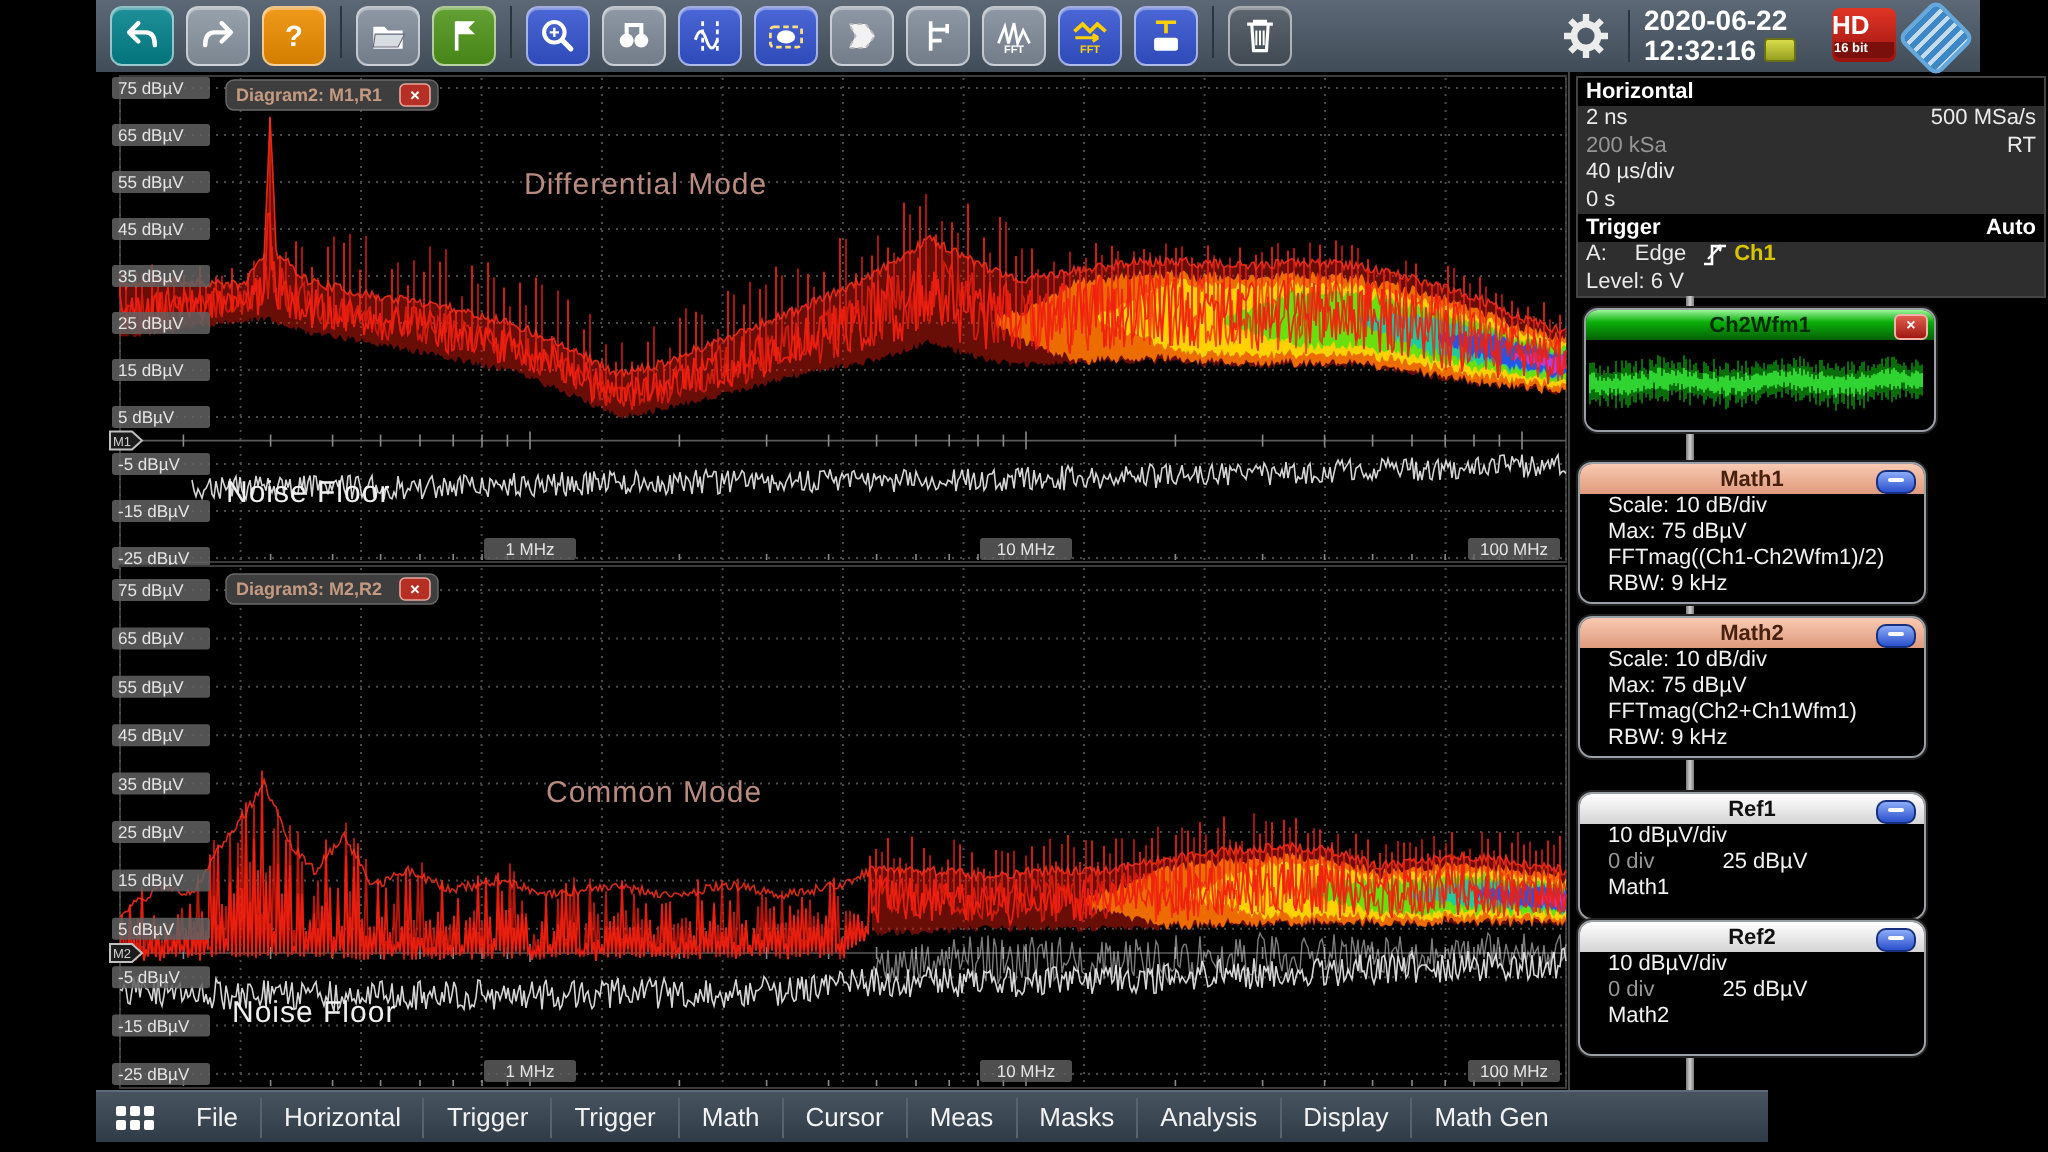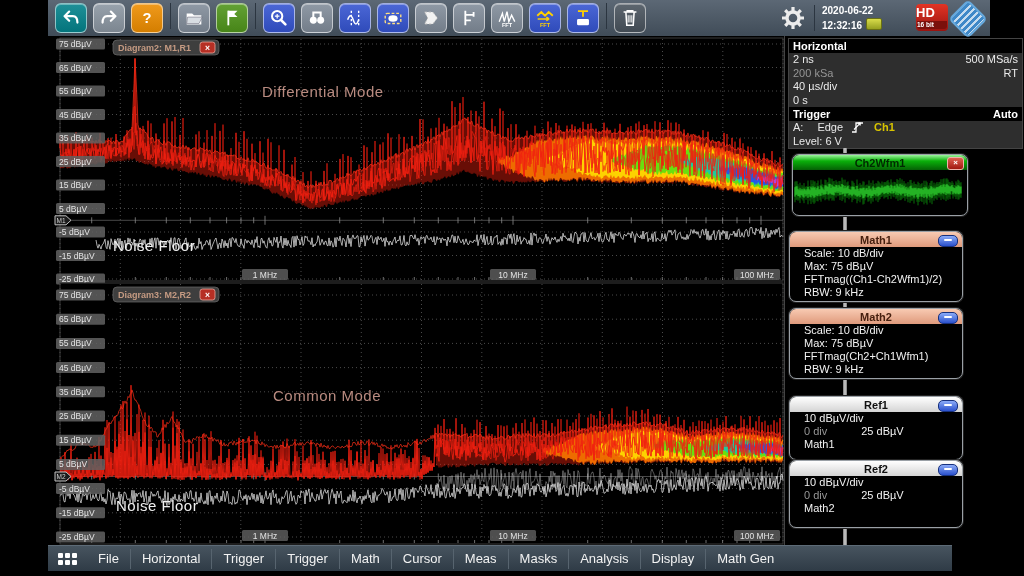--- a/index.html
+++ b/index.html
@@ -9,21 +9,21 @@
   #toolbar{position:absolute;left:48px;top:0;width:942px;height:36px;
            background:linear-gradient(#5c6875,#404c58);display:flex;align-items:center;
            padding-left:7px;box-sizing:border-box}
   .tbtn{width:30px;height:28px;border-radius:6px;border:1px solid rgba(255,255,255,.55);
         margin-right:6px;box-shadow:inset 0 1px 0 rgba(255,255,255,.35);
         display:flex;align-items:center;justify-content:center;flex:none;cursor:pointer}
   .tbtn svg{width:22px;height:22px}
   .tsep{width:1px;height:26px;background:#2b3540;margin:0 7px 0 1px;flex:none}
   #gearbtn{position:absolute;left:732px;top:5px;width:26px;height:26px;cursor:pointer}
   #tbsep2{position:absolute;left:766px;top:5px;width:1px;height:26px;background:#2b3540}
-  #datetime{position:absolute;left:774px;top:3px;color:#fff;font-size:10px;font-weight:bold;
+  #datetime{position:absolute;left:774px;top:3px;color:#fff;font-size:14px;font-weight:bold;
             line-height:15px;white-space:nowrap}
   .kbicon{display:inline-block;width:14px;height:10px;border-radius:2px;margin-left:4px;
           background:linear-gradient(#d8dc4a,#96a020);border:1px solid #6a7014;vertical-align:-1px}
   #hdbadge{position:absolute;left:868px;top:4px;width:32px;height:27px;border-radius:4px;
            background:linear-gradient(#e23424,#9a1410);color:#fff;text-align:left;font-weight:bold}
   #hdbadge .hd{font-size:13px;line-height:17px}
   #hdbadge .sub{font-size:6.5px;line-height:8px;background:#7a100c;border-radius:0 0 3px 3px;margin:0 1px}
   #rslogo{position:absolute;left:906px;top:5px;width:24px;height:24px;background:#3e88c8;
           transform:rotate(45deg);border-radius:5px;border:2px solid #66a8dc;overflow:hidden}
   #rslogo .pat{width:100%;height:100%;
@@ -32,21 +32,21 @@
   #plots{position:absolute;left:0;top:36px}
   
   #rpanel{position:absolute;left:786px;top:36px;width:238px;height:509px}
   #settings{position:absolute;left:2px;top:2px;width:233px;background:#2e2e2e;border:1px solid #444}
   .sect-h{background:#000;color:#fff;font-weight:bold;font-size:11px;height:14px;line-height:14px;
           padding:0 4px;display:flex}
   .sect-h .r{margin-left:auto;font-weight:bold}
   .srow{display:flex;align-items:center;font-size:11px;color:#eaeaea;height:13.5px;line-height:13.5px;padding:0 4px}
   .srow .r{margin-left:auto}
   .dim{color:#969696}
-  .ch1c{color:#d8c400;font-weight:bold;margin-left:10px}
+  .ch1c{color:#d8c400;font-weight:bold;margin-left:3px}
   .trigtype{margin-left:14px}
   .slope{margin-left:8px}
   .vsplit{position:absolute;left:57px;top:112px;width:4px;height:397px;
           background:linear-gradient(90deg,#7a7a7a,#cfcfcf,#7a7a7a);z-index:0}
   .sigbox{position:absolute;left:3px;width:172px;background:#000;border:1px solid #9aa0a6;
           border-radius:7px;overflow:hidden;z-index:1;box-shadow:0 0 0 1px #222}
   .sighead{height:15px;position:relative;display:flex;align-items:center;justify-content:center;
            font-size:11px;font-weight:bold}
   .greenhead{background:linear-gradient(#9cf59c,#0ab00a 40%,#056005);color:#002a00}
   .mathhead{background:linear-gradient(#f8cab2,#df9a7c);color:#47200f}
@@ -54,21 +54,21 @@
   .xbtn{position:absolute;right:3px;top:2px;width:15px;height:11px;border-radius:3px;
         background:linear-gradient(#e06050,#a01810);border:1px solid #f0b4aa;color:#fff;
         font-size:8px;line-height:10px;text-align:center;font-weight:bold;cursor:pointer}
   .pill{position:absolute;right:4px;top:2.5px;width:18px;height:10px;border-radius:5px;
         background:linear-gradient(#8cacf8,#2a50cc);border:1px solid #16307e;cursor:pointer}
   .pill i{display:block;width:8px;height:2px;background:#fff;margin:3.5px auto 0;border-radius:1px}
   .sigline{font-size:11px;color:#f2f2f2;line-height:13px;padding:0 14px;white-space:nowrap}
   .refrow{display:flex}
   .refval{margin-left:34px}
   
-  #menubar{position:absolute;left:48px;top:545px;width:904px;height:26px;box-sizing:border-box;
+  #menubar{position:absolute;left:48px;top:545px;width:836px;height:26px;box-sizing:border-box;
            background:linear-gradient(#47545f,#2f3b46);border-top:1px solid #5d6b77;
            display:flex;align-items:center;padding-left:8px}
   #gridicon{display:grid;grid-template-columns:repeat(3,5px);grid-gap:2px;margin:0 10px 0 2px;cursor:pointer}
   #gridicon span{width:5px;height:5px;background:#fff;border-radius:1px}
   .mitem{color:#f2f2f2;font-size:13px;padding:0 11px;height:20px;line-height:20px;
          border-left:1px solid #57646f;white-space:nowrap;cursor:pointer}
   .mitem.nosep{border-left:none}
 </style>
 </head>
 <body>

